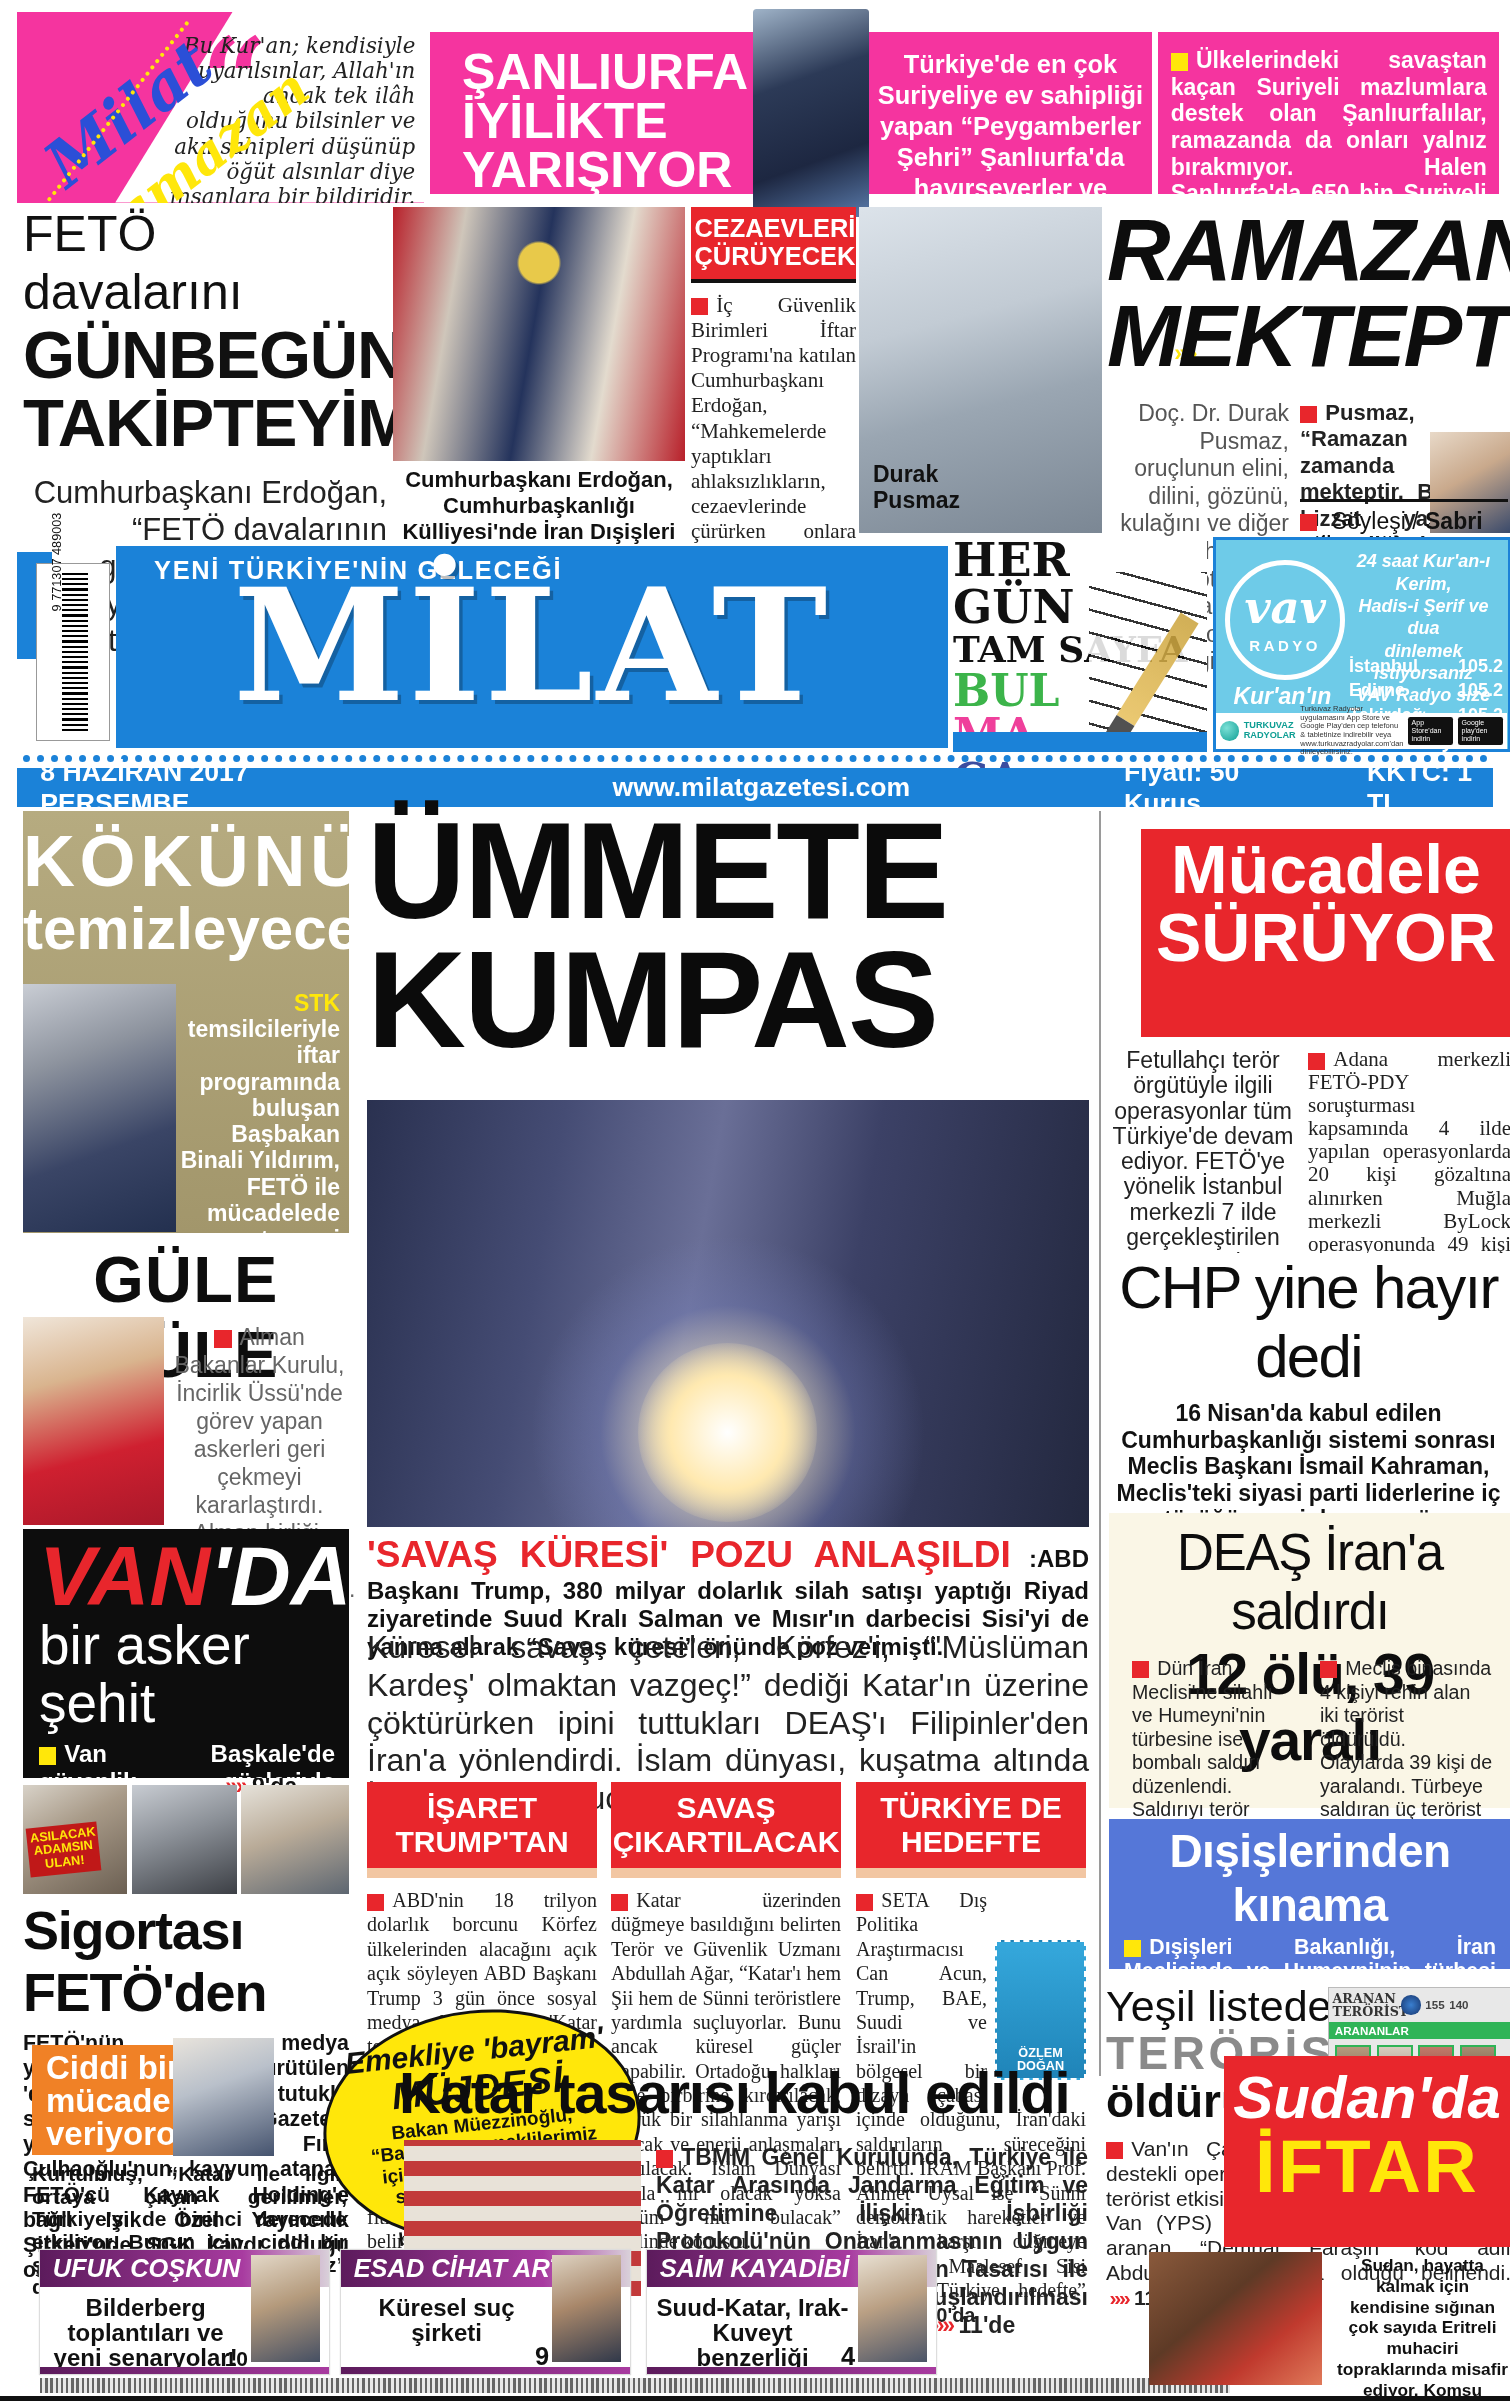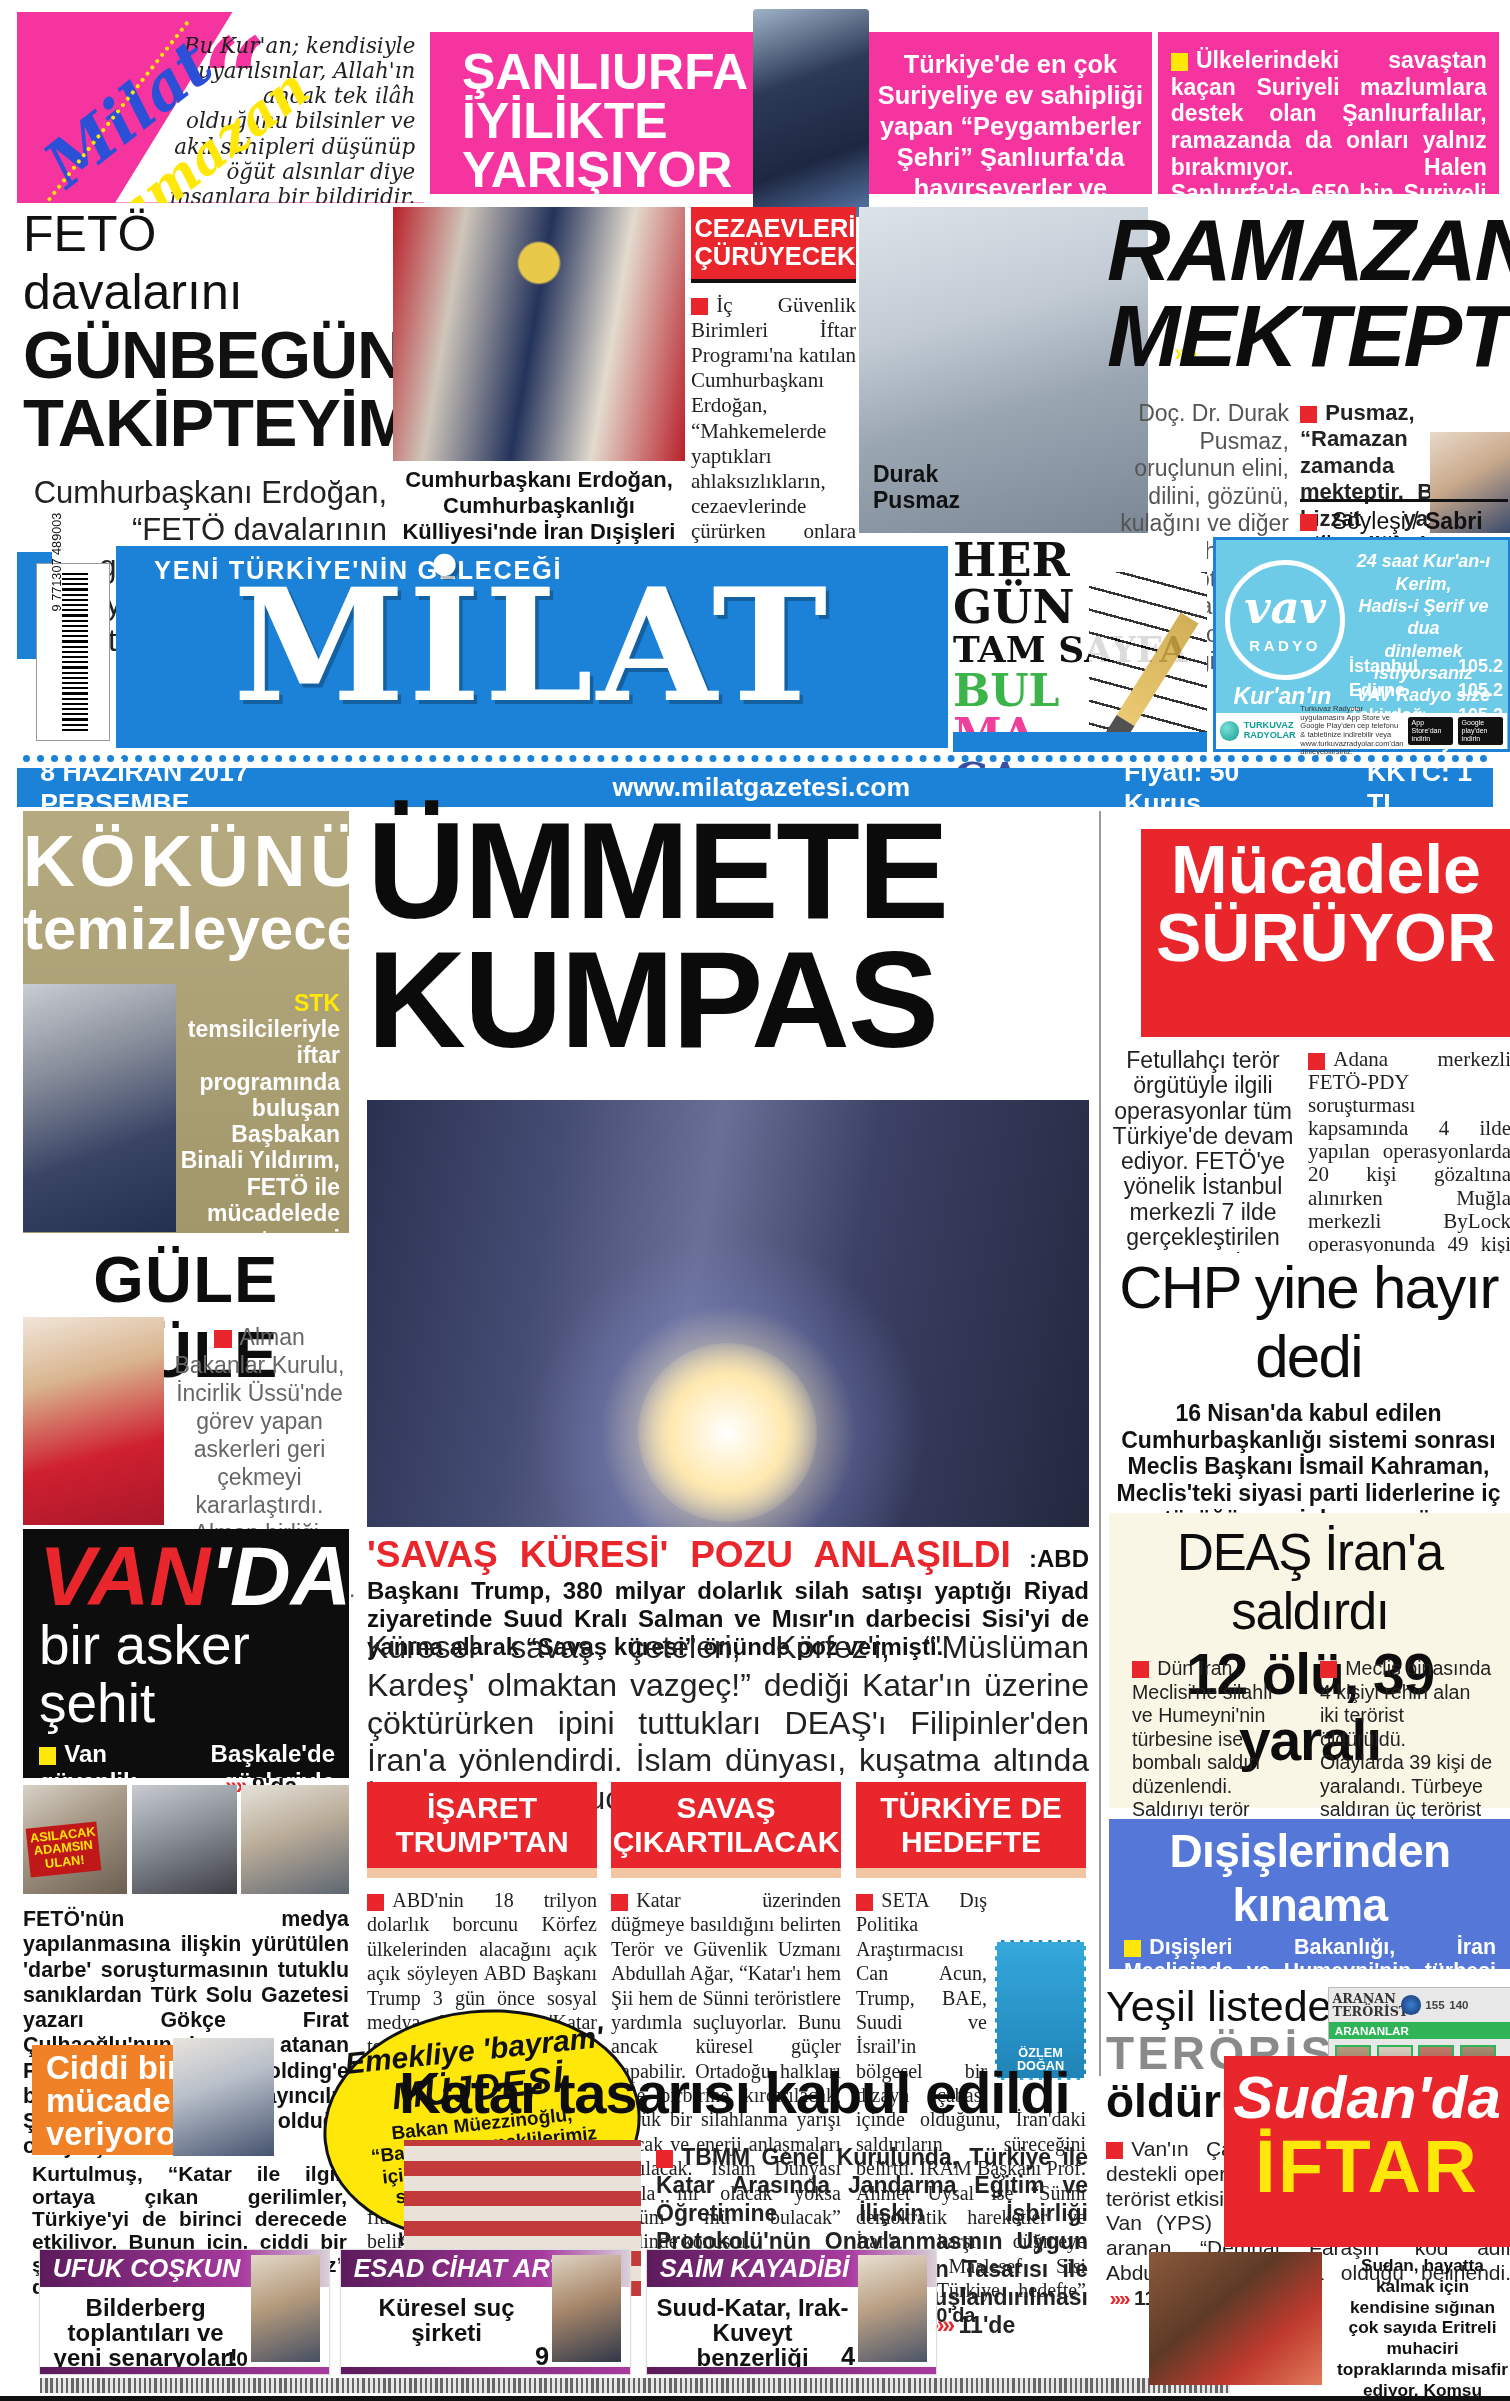--- a/index.html
+++ b/index.html
@@ -65,21 +65,21 @@
       <div style="color:#fff;font-weight:900;font-size:25.4px;line-height:1.1;">CEZAEVLERİNDE</div>
       <div style="color:#fff;font-weight:900;font-size:25.4px;line-height:1.1;">ÇÜRÜYECEKLER</div>
     </div>
     <div style="height:4.6px;background:#111;margin-bottom:9.2px;"></div>
     <div class="serif just" style="font-size:21px;line-height:1.2;color:#222;">
       <span class="sq"></span><span>İç Güvenlik Birimleri İftar Programı'na katılan Cumhurbaşkanı Erdoğan, “Mahkemelerde yaptıkları ahlaksızlıkların, cezaevlerinde çürürken onlara hiçbir faydası olmayacaktır” dedi. Erdoğan, sınırımızı tehdit edenlerin bedelini ödeyeceğini vurguladı.</span>
       <span class="chev">»»</span><span style="font-weight:900;">11'de</span>
     </div>
   </div>
 
-  <div class="abs photo" style="left:859px;top:207px;width:243px;height:326px;background:linear-gradient(165deg,#dce3ea 0%,#c2cbd4 35%,#9aa6b2 60%,#7b8794 100%);padding-left:46px;">
+  <div class="abs photo" style="left:859px;top:207px;width:243px;height:326px;background:linear-gradient(165deg,#dce3ea 0%,#c2cbd4 35%,#9aa6b2 60%,#7b8794 100%);">
     <div class="phlabel" style="left:14px;top:254px;color:#111;font-size:23px;line-height:1.15;">
       <div>Durak</div>
       <div>Pusmaz</div>
     </div>
   </div>
 
   <div class="abs" style="left:1107px;top:207px;width:404px;height:326px;">
     <div style="font-size:88px;font-weight:900;font-style:italic;line-height:.98;letter-spacing:-2.3px;color:#0d0d0d;">RAMAZAN</div>
     <div style="font-size:88px;font-weight:900;font-style:italic;line-height:.98;letter-spacing:-2.3px;color:#0d0d0d;">MEKTEPTİR</div>
     <div class="abs" style="left:0;top:193px;width:182px;font-size:23px;font-weight:400;color:#555;text-align:right;line-height:1.2;">Doç. Dr. Durak Pusmaz, oruçlunun elini, dilini, gözünü, kulağını ve diğer azalarını her türlü kötülük ve günahlardan koruması gerektiğini ifade etti</div>
@@ -201,20 +201,21 @@
     </div>
   </div>
 
   <div class="abs photo" style="left:23px;top:1785px;width:104px;height:109px;background:linear-gradient(150deg,#d8d2c8 0%,#a89a88 40%,#6b5f52 100%);">
     <div style="position:absolute;left:4.6px;top:40px;width:64px;background:#c01818;color:#ffe70a;font-weight:900;font-size:12.7px;line-height:1.1;padding:3.5px;transform:rotate(-6deg);text-align:center;">ASILACAK ADAMSIN ULAN!</div>
   </div>
   <div class="abs photo" style="left:132px;top:1785px;width:105px;height:109px;background:linear-gradient(160deg,#c8ccd2 0%,#8a8f96 45%,#3c3f45 100%);"></div>
   <div class="abs photo" style="left:241px;top:1785px;width:108px;height:109px;background:linear-gradient(160deg,#e6e2da 0%,#b9ab98 45%,#5d6671 100%);"></div>
 
   <div class="abs" style="left:23px;top:1899px;width:326px;">
+    <div style="font-weight:900;font-size:54px;letter-spacing:-1.2px;color:#0d0d0d;">Sigortası FETÖ'den</div>
     <div style="margin-top:8px;font-weight:800;font-size:21.4px;line-height:1.18;text-align:justify;color:#111;">
       <span>FETÖ'nün medya yapılanmasına ilişkin yürütülen 'darbe' soruşturmasının tutuklu sanıklardan Türk Solu Gazetesi yazarı Gökçe Fırat Çulhaoğlu'nun, kayyum atanan FETÖ'cü Kaynak Holding'e bağlı Işık Özel Yayıncılık Şirketi'nde SGK kaydı olduğu ortaya çıktı.</span>
       <span class="chev">»»</span><span style="font-weight:900;">11'de</span>
     </div>
   </div>
 
   <div class="abs" style="left:32px;top:2045px;width:231px;height:110px;background:#f08126;">
     <div style="padding:5.8px 0 0 14px;color:#fff;font-weight:800;font-size:33px;line-height:1.0;">
       <div>Ciddi bir</div>
       <div>mücadele</div>

